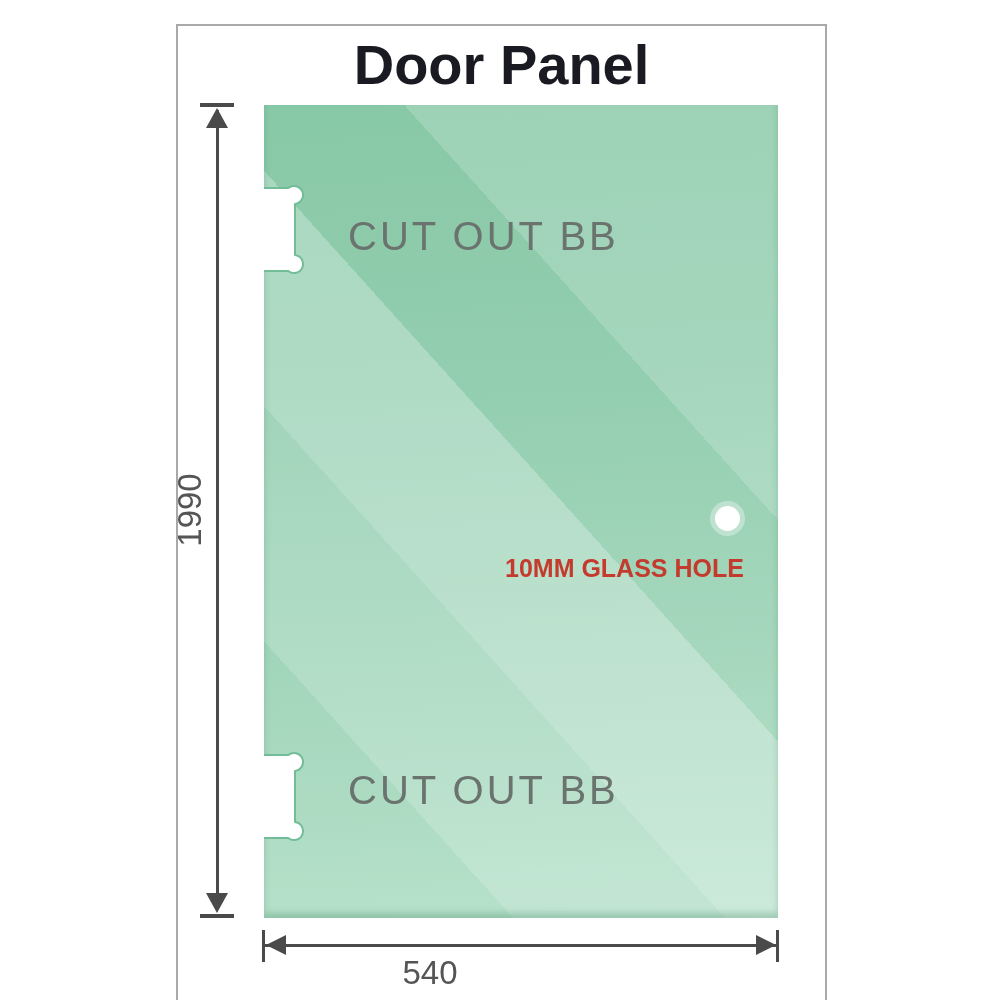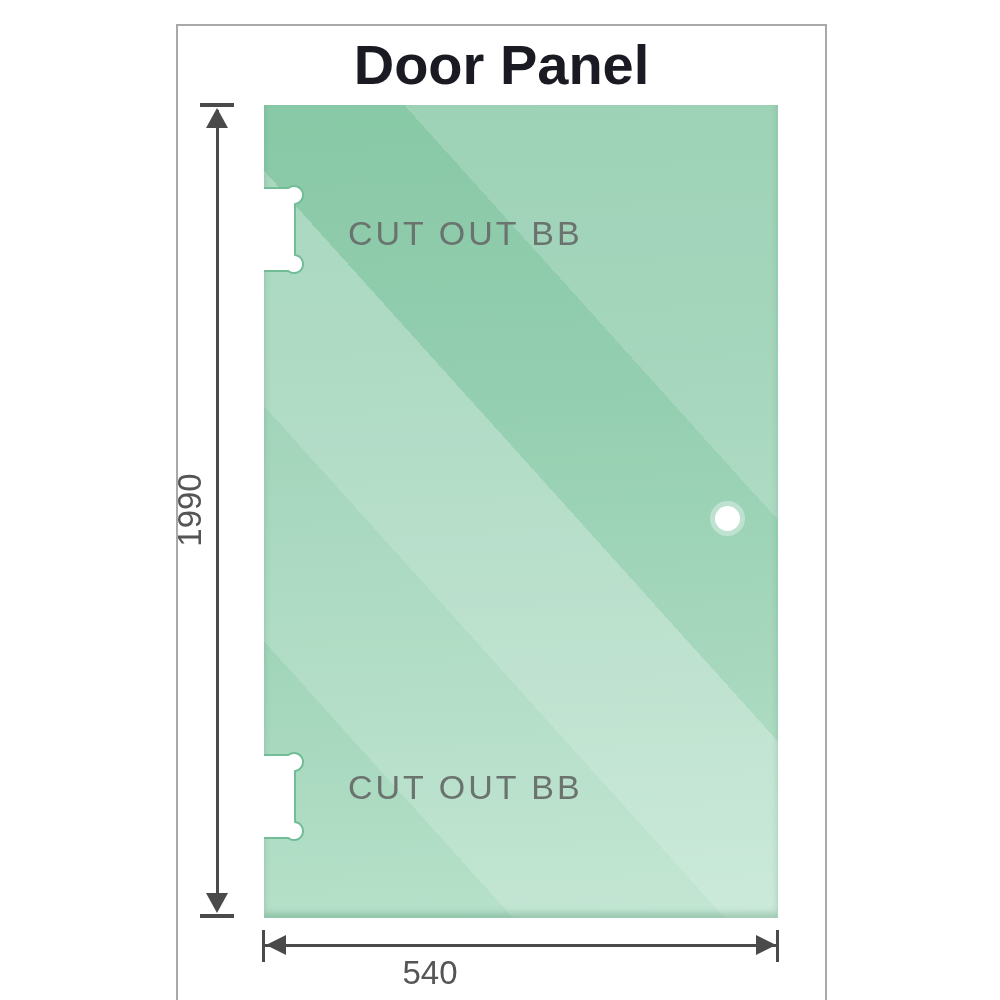--- a/index.html
+++ b/index.html
@@ -44,21 +44,21 @@
   }
 
   
   .cutout { position: absolute; left: 264px; width: 42px; height: 88px; overflow: visible; }
   .cutout.top { top: 166px; }
   .cutout.bottom { top: 733px; }
 
   
   .cut-label {
     position: absolute; left: 348px; width: 200px;
-    font-size: 34px; font-weight: 400; letter-spacing: 3px;
+    font-size: 40px; font-weight: 400; letter-spacing: 3px;
     color: #6b736f; white-space: nowrap;
   }
   .cut-label.top { top: 194px; }
   .cut-label.bottom { top: 748px; }
 
   
   .hole {
     position: absolute; left: 715px; top: 486px; width: 25px; height: 25px;
     border-radius: 50%; background: #ffffff;
     box-shadow: 0 0 0 5px rgba(255,255,255,0.35);
@@ -120,20 +120,21 @@
 
   <svg class="cutout bottom" viewBox="0 0 42 88" xmlns="http://www.w3.org/2000/svg">
     <path d="M0 2 L24.3 2 A9 9 0 1 1 31 17.9 L31 69.1 A9 9 0 1 1 24.3 85 L0 85 Z" fill="#ffffff"></path>
     <path d="M0 2 L24.3 2 A9 9 0 1 1 31 17.9 L31 69.1 A9 9 0 1 1 24.3 85 L0 85" fill="none" stroke="#72bd97" stroke-width="2" stroke-linejoin="round"></path>
   </svg>
 
   <div class="cut-label top" style="color: rgb(107, 115, 111);">CUT OUT BB</div>
   <div class="cut-label bottom" style="color: rgb(107, 115, 111);">CUT OUT BB</div>
 
   <div class="hole"></div>
+  <div class="hole-label" style="color: rgb(196, 59, 46);">10MM GLASS HOLE</div>
 
   <div class="dim v-cap-t"></div>
   <div class="dim v-line"></div>
   <div class="arrow up"></div>
   <div class="arrow down"></div>
   <div class="dim v-cap-b"></div>
   <div class="dim-text dim-height">1990</div>
 
   <div class="dim h-cap-l"></div>
   <div class="dim h-line"></div>

